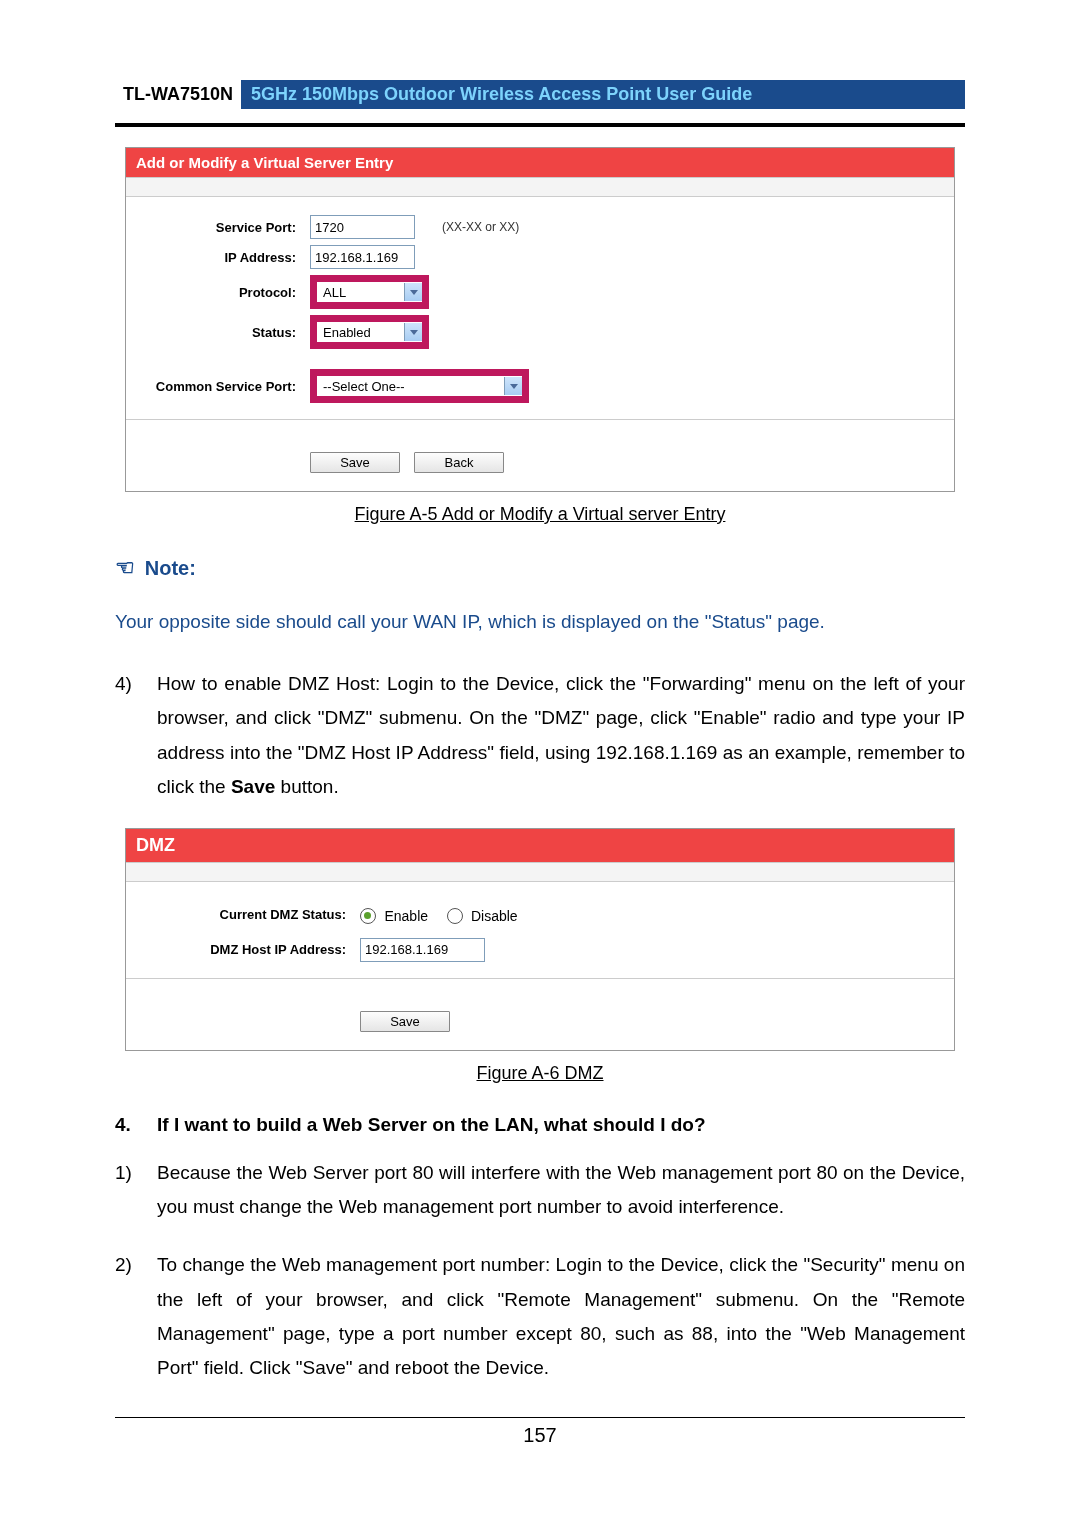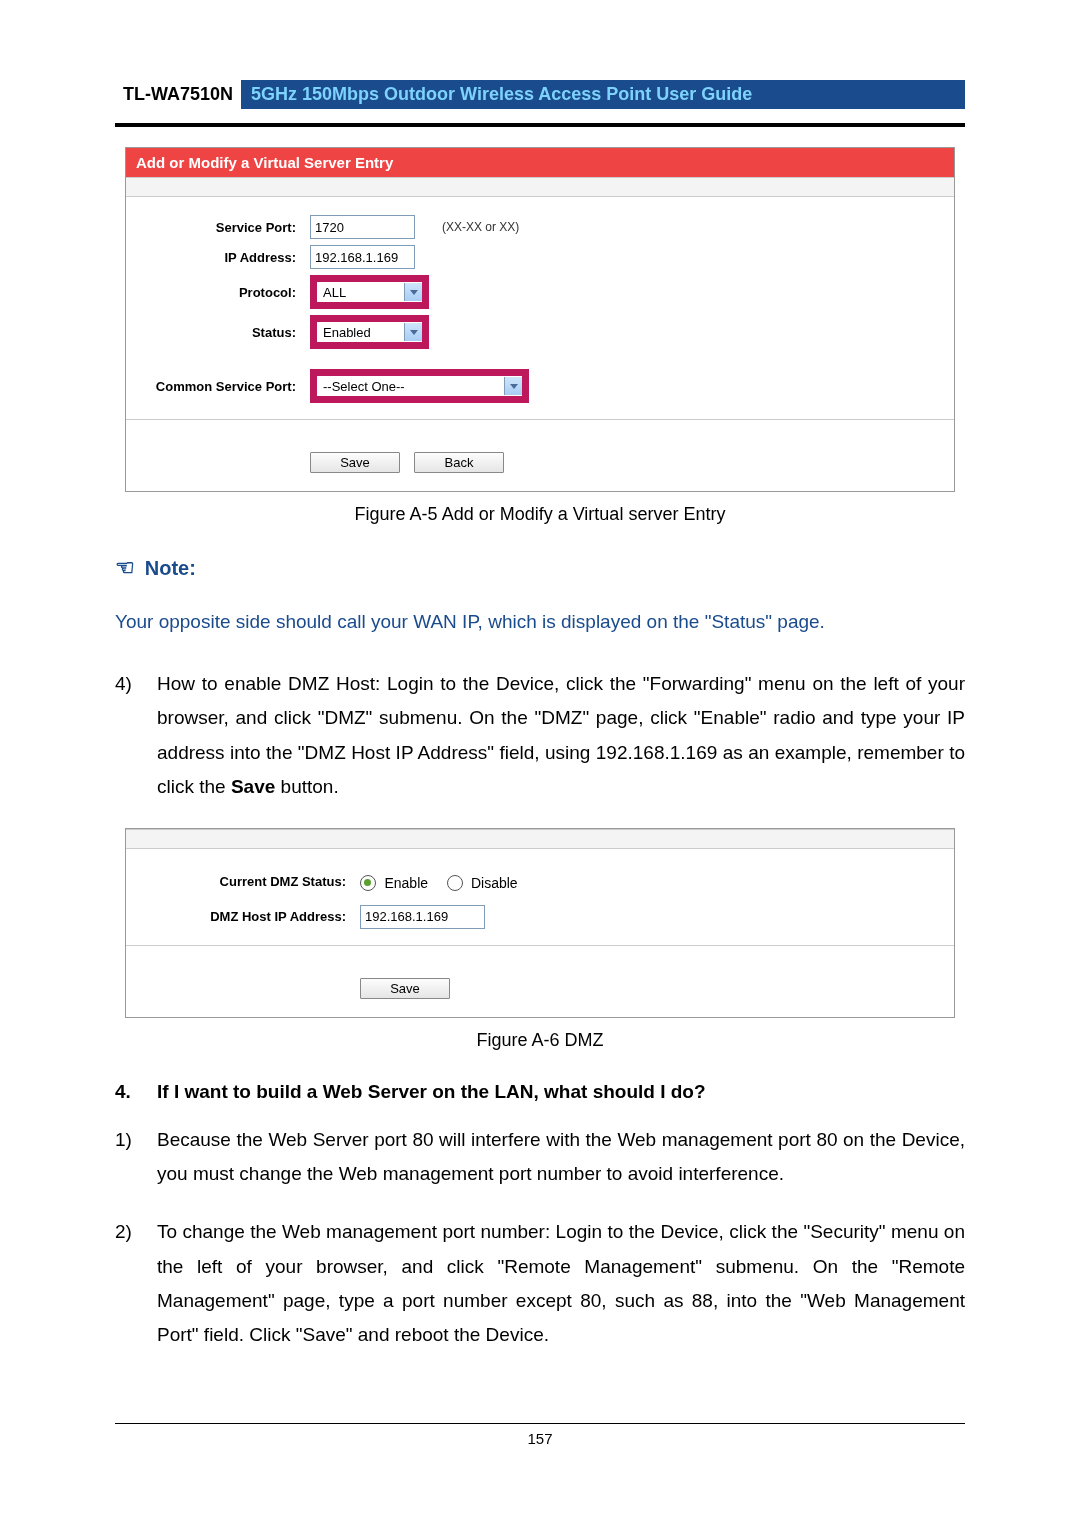--- a/index.html
+++ b/index.html
@@ -137,20 +137,21 @@
     gap: 14px;
   }
   .panel-footbar {
     border-top: 1px solid #ccc;
     padding: 12px 10px 18px 10px;
   }
   .figcaption {
     text-align: center;
     font-size: 18px;
     margin: 10px 0 30px 0;
+    text-decoration: underline;
   }
   .note-line {
     display: flex;
     align-items: center;
     gap: 10px;
     color: #1a4b8c;
     font-weight: bold;
     font-size: 20px;
     margin-bottom: 24px;
   }
@@ -216,21 +217,21 @@
     vertical-align: middle;
   }
   .bottom-line {
     position: absolute;
     bottom: 80px;
     left: 115px;
     right: 115px;
     border-top: 1px solid #000;
     padding-top: 6px;
     text-align: center;
-    font-size: 15px;
+    font-size: 20px;
   }
 </style>
 </head>
 <body>
 
 <div class="page">
 
   <div class="header-line">
     <div class="header-bar">
       <div class="model-badge">TL-WA7510N</div>
@@ -291,20 +292,21 @@
   <div class="note-text">Your opposite side should call your WAN IP, which is displayed on the "Status" page.</div>
 
   <div class="list-item body-text">
     <div class="li-num">4)</div>
     <div class="li-body">
       <span>How to enable DMZ Host: Login to the Device, click the "Forwarding" menu on the left of your browser, and click "DMZ" submenu. On the "DMZ" page, click "Enable" radio and type your IP address into the "DMZ Host IP Address" field, using 192.168.1.169 as an example, remember to click the </span><span class="bold">Save</span><span> button.</span>
     </div>
   </div>
 
   <div class="panel">
+    <div class="panel-header" style="font-size:18px">DMZ</div>
     <div class="panel-subbar"></div>
     <div class="panel-body" style="padding-top:24px;">
       <div class="form-row" style="margin-bottom:14px;">
         <div class="form-label" style="width:210px">Current DMZ Status:</div>
         <div>
           <span class="radio checked"></span>
           <span class="radio-label">Enable</span>
           <span class="radio"></span>
           <span class="radio-label">Disable</span>
         </div>

